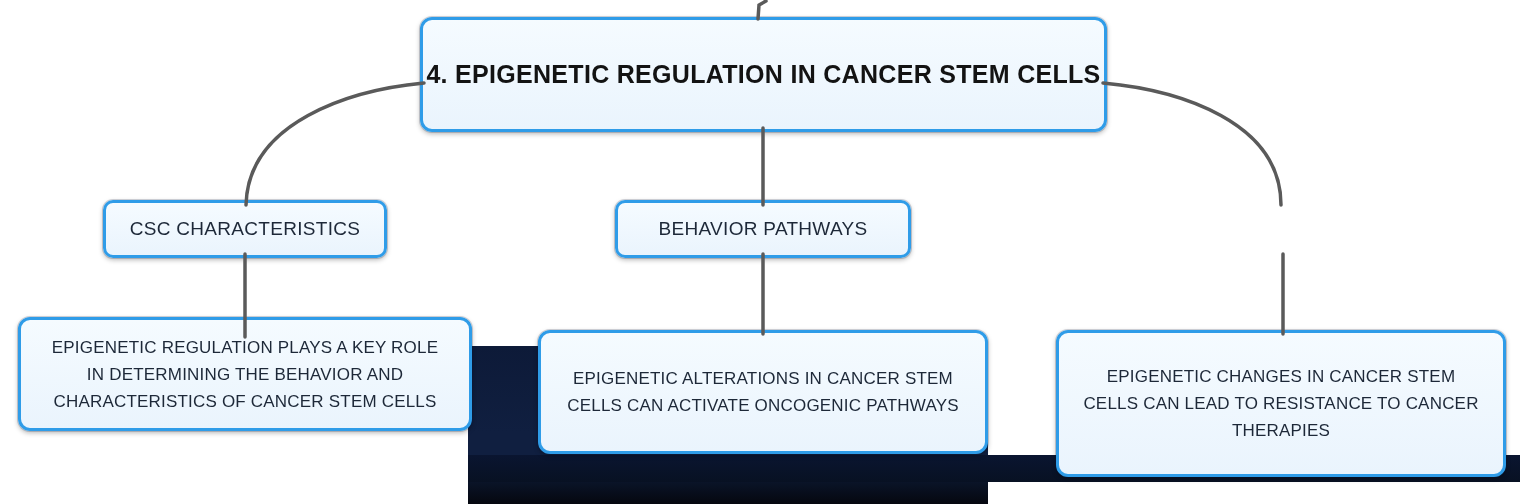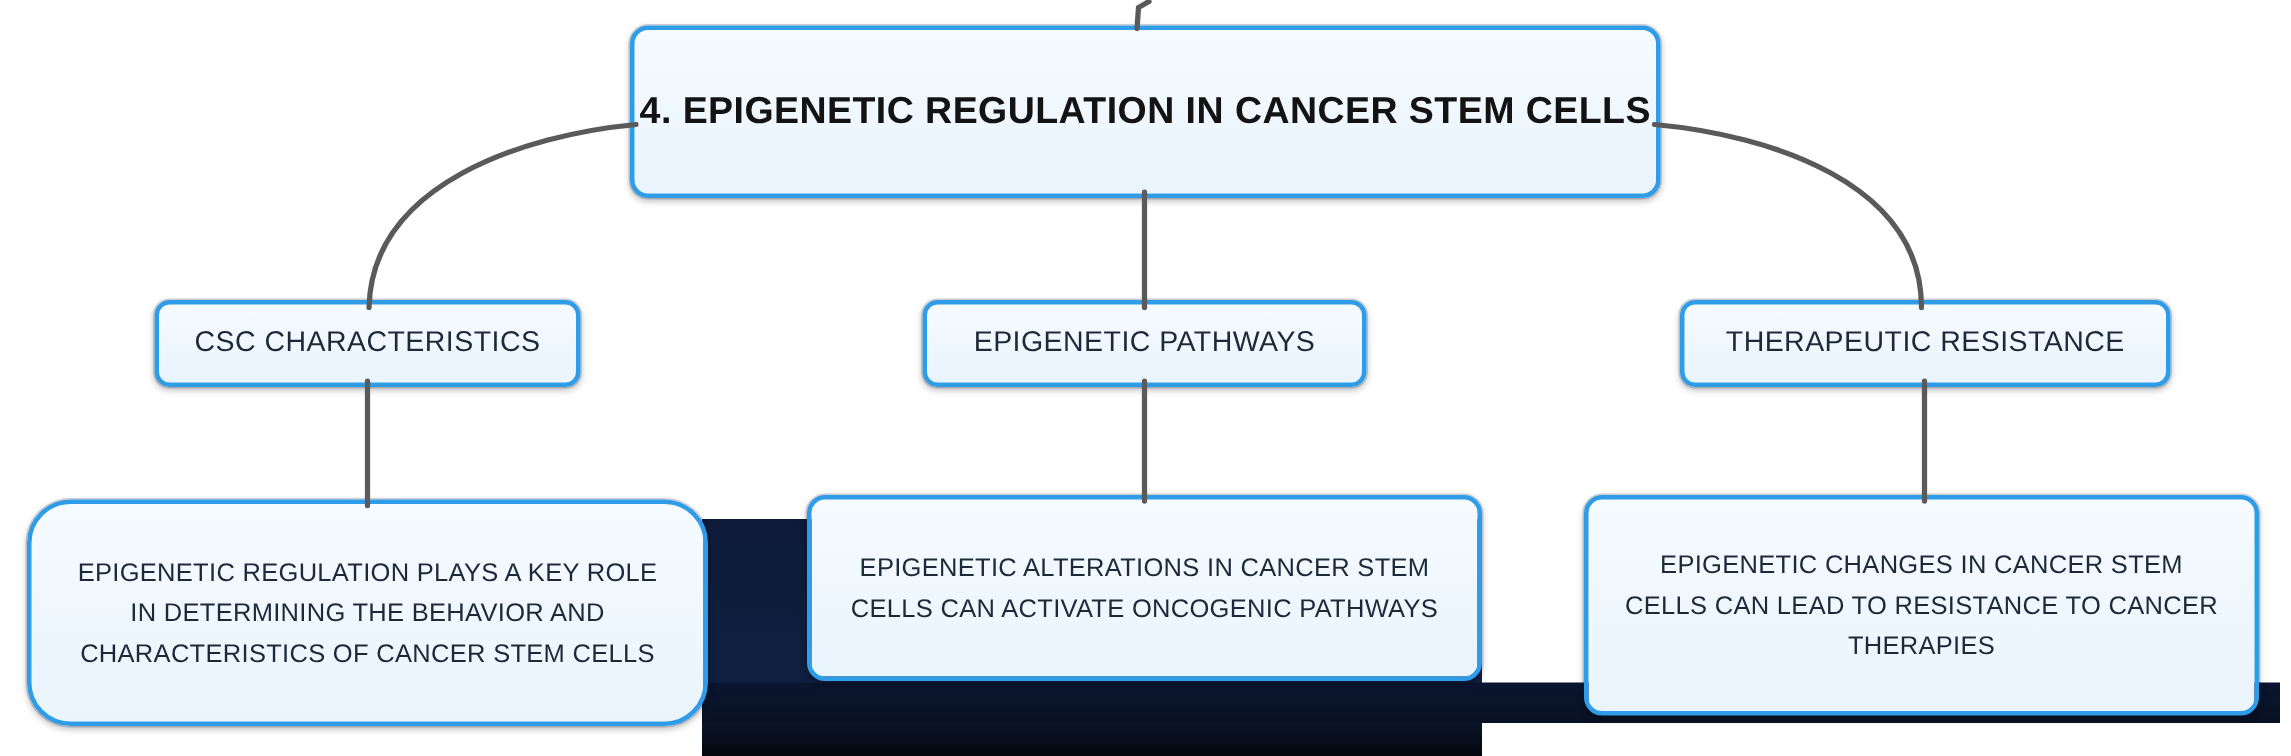--- a/index.html
+++ b/index.html
@@ -40,21 +40,21 @@
     top:200px;height:58px;
     font-size:19px;letter-spacing:.3px;border-radius:10px;
   }
   .branch-1{left:103px;width:284px;}
   .branch-2{left:615px;width:296px;}
   .branch-3{left:1120px;width:327px;}
   .leaf-node{
     font-size:17px;line-height:27px;letter-spacing:.2px;
     padding:10px 22px;
   }
-  .leaf-1{left:18px;top:333px;width:454px;height:151px;border-radius:29px;}
+  .leaf-1{left:18px;top:317px;width:454px;height:114px;}
   .leaf-2{left:538px;top:330px;width:450px;height:124px;}
   .leaf-3{left:1056px;top:330px;width:450px;height:147px;}
   
   svg.connectors{
     position:absolute;left:0;top:0;z-index:3;
     pointer-events:none;
   }
   svg.connectors path{
     fill:none;stroke:#5a5a5a;stroke-width:3.5;stroke-linecap:round;
   }
@@ -78,24 +78,21 @@
   </svg>
 
   <div class="node root-node">
     <span>4. EPIGENETIC REGULATION IN CANCER STEM CELLS</span>
   </div>
 
   <div class="node branch-node branch-1">
     <span>CSC CHARACTERISTICS</span>
   </div>
   <div class="node branch-node branch-2">
-    <span>EPIGENETIC PATHWAYS</span>
-  </div>
-  <div class="node branch-node branch-3">
-    <span>THERAPEUTIC RESISTANCE</span>
+    <span>BEHAVIOR PATHWAYS</span>
   </div>
 
   <div class="node leaf-node leaf-1">
     <span>EPIGENETIC REGULATION PLAYS A KEY ROLE IN DETERMINING THE BEHAVIOR AND CHARACTERISTICS OF CANCER STEM CELLS</span>
   </div>
   <div class="node leaf-node leaf-2">
     <span>EPIGENETIC ALTERATIONS IN CANCER STEM CELLS CAN ACTIVATE ONCOGENIC PATHWAYS</span>
   </div>
   <div class="node leaf-node leaf-3">
     <span>EPIGENETIC CHANGES IN CANCER STEM CELLS CAN LEAD TO RESISTANCE TO CANCER THERAPIES</span>

